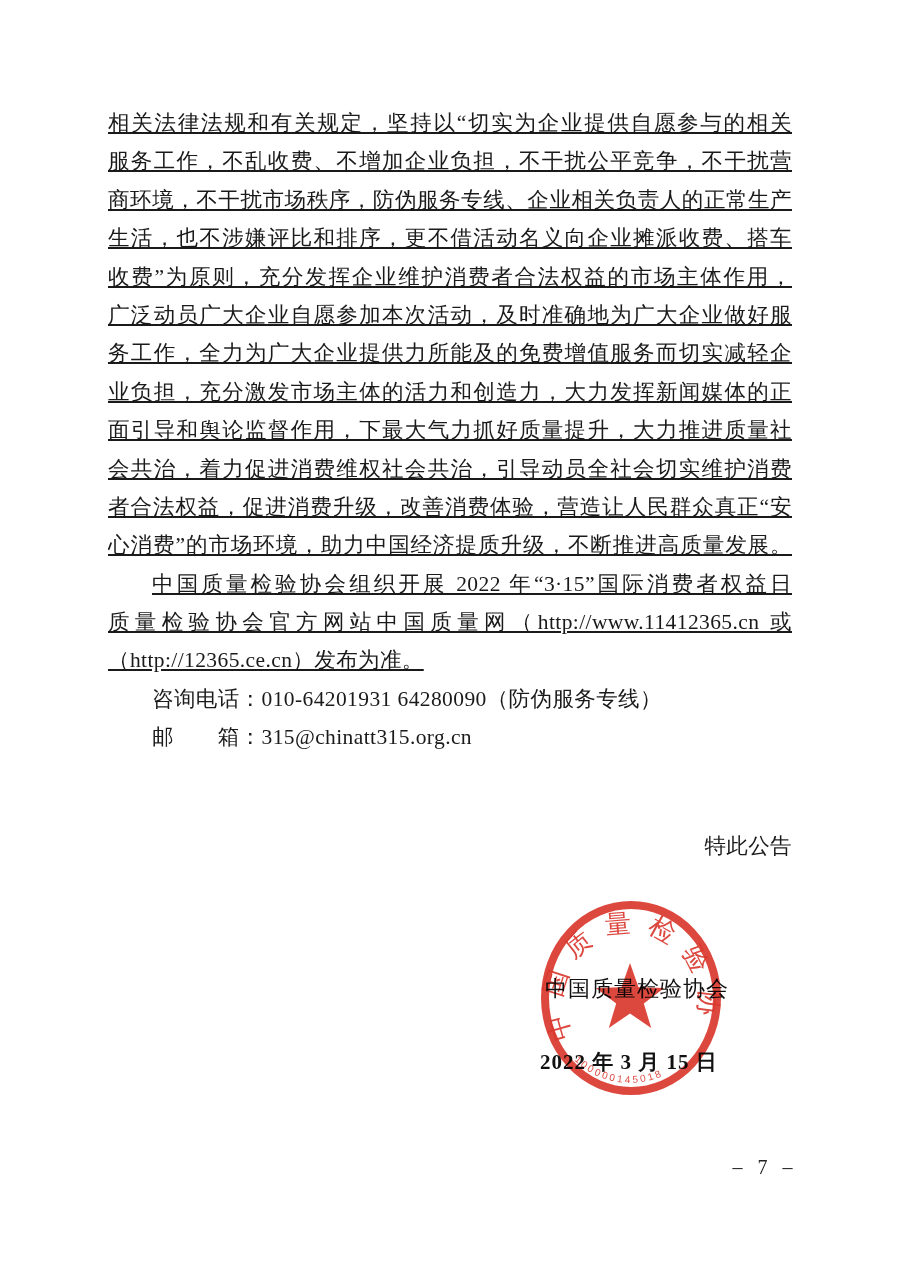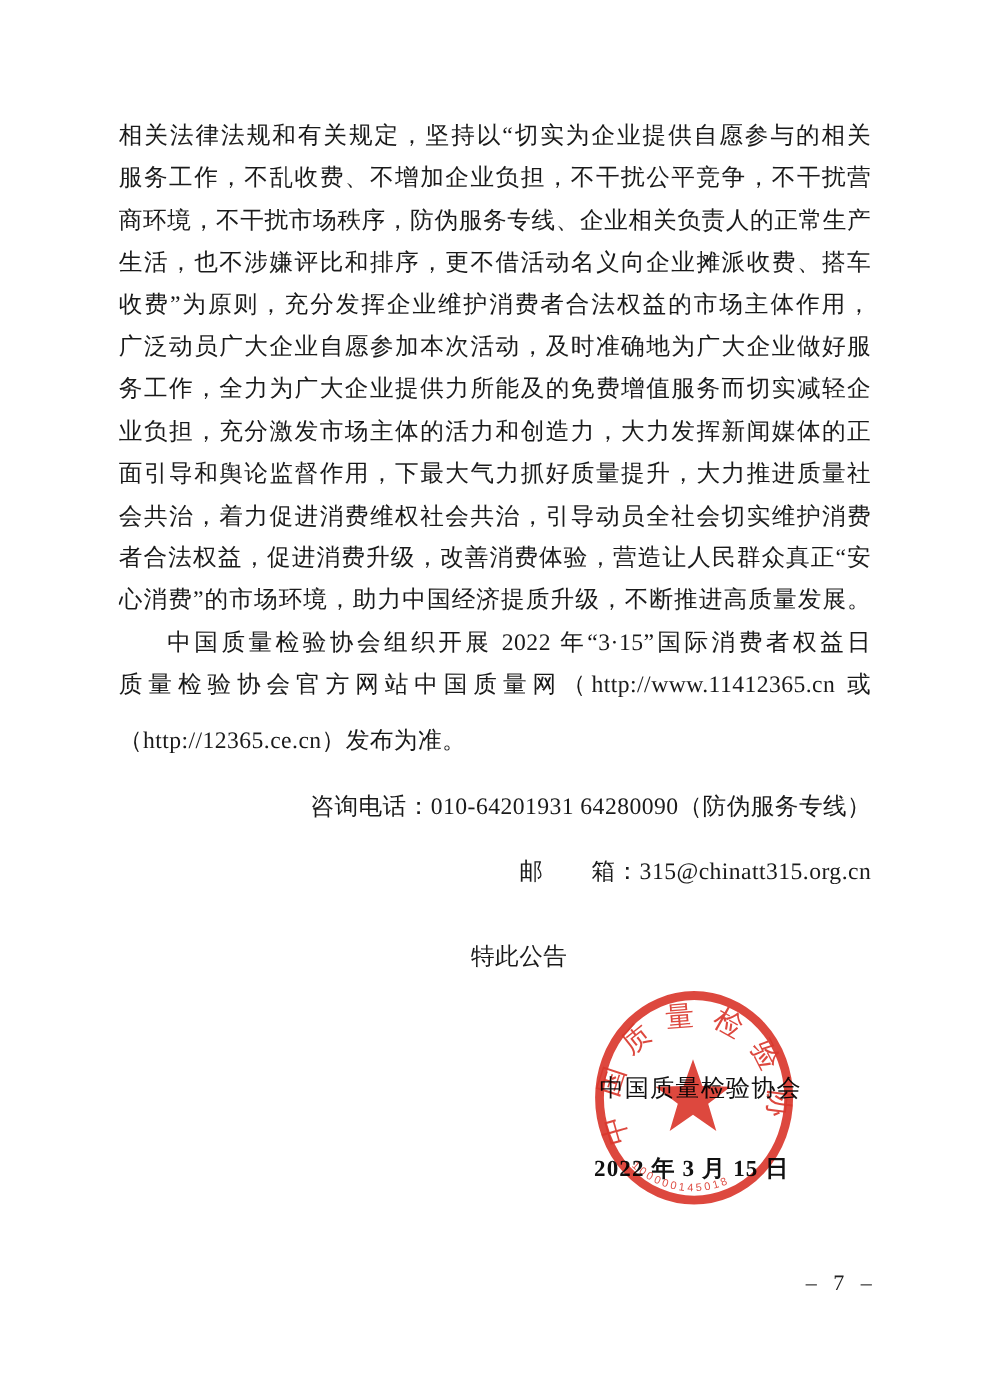--- a/index.html
+++ b/index.html
@@ -17,35 +17,36 @@
     width: 684px;
     font-size: 21.5px;
     line-height: 38.4px;
     letter-spacing: 0.4px;
   }
   .bline {
     height: 38.4px;
     overflow: hidden;
     text-align: justify;
     text-align-last: justify;
+    text-decoration: underline;
   }
   .bline.indent { text-indent: 44px; }
-  .bline.no-stretch { text-align: left; text-align-last: left; margin-top: 13px; }
+  .bline.no-stretch { text-align: left; text-align-last: left; }
   .contact-line {
     height: 38.4px;
     overflow: hidden;
     padding-left: 44px;
-    text-align: right;
-    margin-top: 21px;
+    text-align: left;
   }
   .blank-line { height: 38.4px; }
   .closing-line {
     height: 38.4px;
     padding-left: 44px;
-    text-align: center;
+    text-align: right;
+    margin-top: 32px;
   }
   .sig-org {
     position: absolute;
     left: 545px; top: 974px;
     font-size: 22px;
     letter-spacing: 1px;
     color: #111111;
     white-space: nowrap;
   }
   .sig-date {

